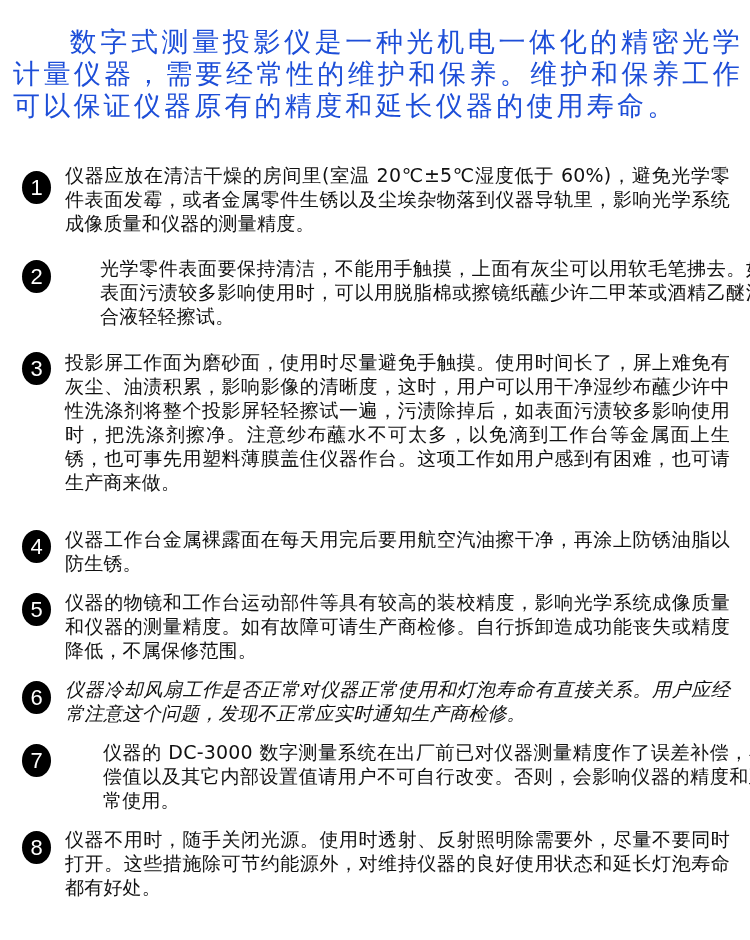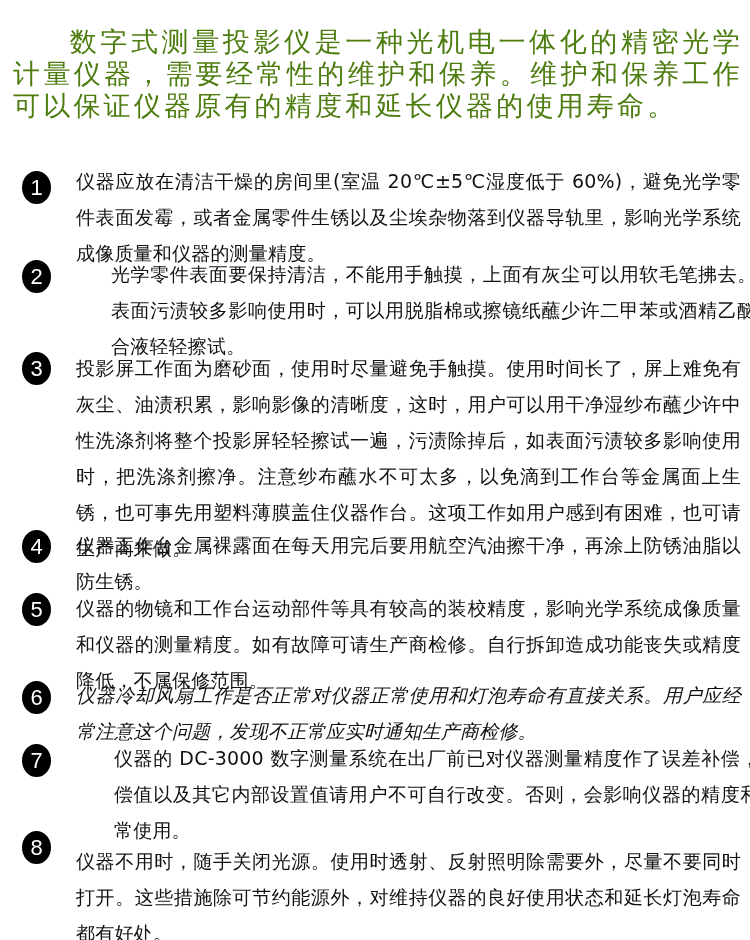--- a/index.html
+++ b/index.html
@@ -4,36 +4,36 @@
 <style>
   html, body { margin: 0; padding: 0; background: #ffffff; }
   body {
     width: 750px; height: 940px; overflow: hidden; position: relative;
     font-family: "DejaVu Sans", "Liberation Sans", sans-serif;
     color: #111111;
   }
   .intro {
     position: absolute; left: 13px; top: 26px; width: 730px;
     font-size: 27px; line-height: 32px; letter-spacing: 3.2px;
-    font-weight: normal; color: #4d7c0f;
+    font-weight: normal; color: #1d4ed8;
     text-align: justify;
   }
   .intro p { margin: 0; text-indent: 2.1em; }
   .item {
     position: absolute; left: 0; width: 750px;
   }
   .badge {
     position: absolute; left: 22px; width: 29px; height: 33px;
     background: #000000; color: #ffffff; border-radius: 50%;
     font-size: 22px; line-height: 33px; text-align: center;
     font-family: "Liberation Sans", sans-serif; font-weight: normal;
   }
   .item-text {
-    position: absolute; left: 76px; width: 665px;
-    font-size: 19px; line-height: 36px; letter-spacing: 0.2px;
+    position: absolute; left: 65px; width: 665px;
+    font-size: 19px; line-height: 24px; letter-spacing: 0.2px;
     text-align: justify;
   }
 </style>
 </head>
 <body>
 
 <div class="intro">
   <p>数字式测量投影仪是一种光机电一体化的精密光学计量仪器，需要经常性的维护和保养。维护和保养工作可以保证仪器原有的精度和延长仪器的使用寿命。</p>
 </div>
 
@@ -67,14 +67,14 @@
   <div class="item-text" style="top:0;font-style:italic;">仪器冷却风扇工作是否正常对仪器正常使用和灯泡寿命有直接关系。用户应经常注意这个问题，发现不正常应实时通知生产商检修。</div>
 </div>
 
 <div class="item" style="top:740px;">
   <div class="badge" style="top:4px;">7</div>
   <div class="item-text" style="top:0;margin-left:38px;">仪器的 DC-3000 数字测量系统在出厂前已对仪器测量精度作了误差补偿，补偿值以及其它内部设置值请用户不可自行改变。否则，会影响仪器的精度和正常使用。</div>
 </div>
 
 <div class="item" style="top:827px;">
   <div class="badge" style="top:4px;">8</div>
-  <div class="item-text" style="top:0;margin-top:16px;">仪器不用时，随手关闭光源。使用时透射、反射照明除需要外，尽量不要同时打开。这些措施除可节约能源外，对维持仪器的良好使用状态和延长灯泡寿命都有好处。</div>
+  <div class="item-text" style="top:0;">仪器不用时，随手关闭光源。使用时透射、反射照明除需要外，尽量不要同时打开。这些措施除可节约能源外，对维持仪器的良好使用状态和延长灯泡寿命都有好处。</div>
 </div>
 
 </body></html>

